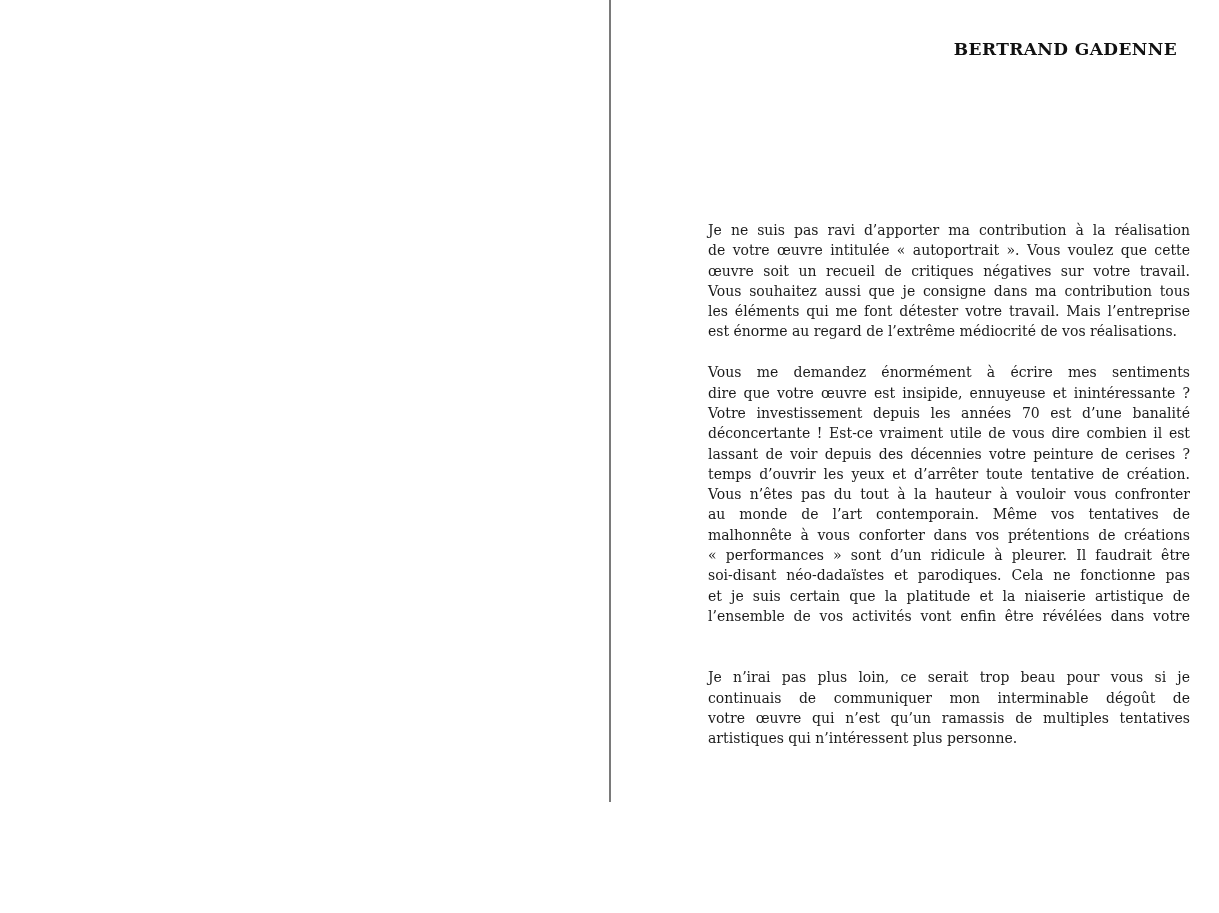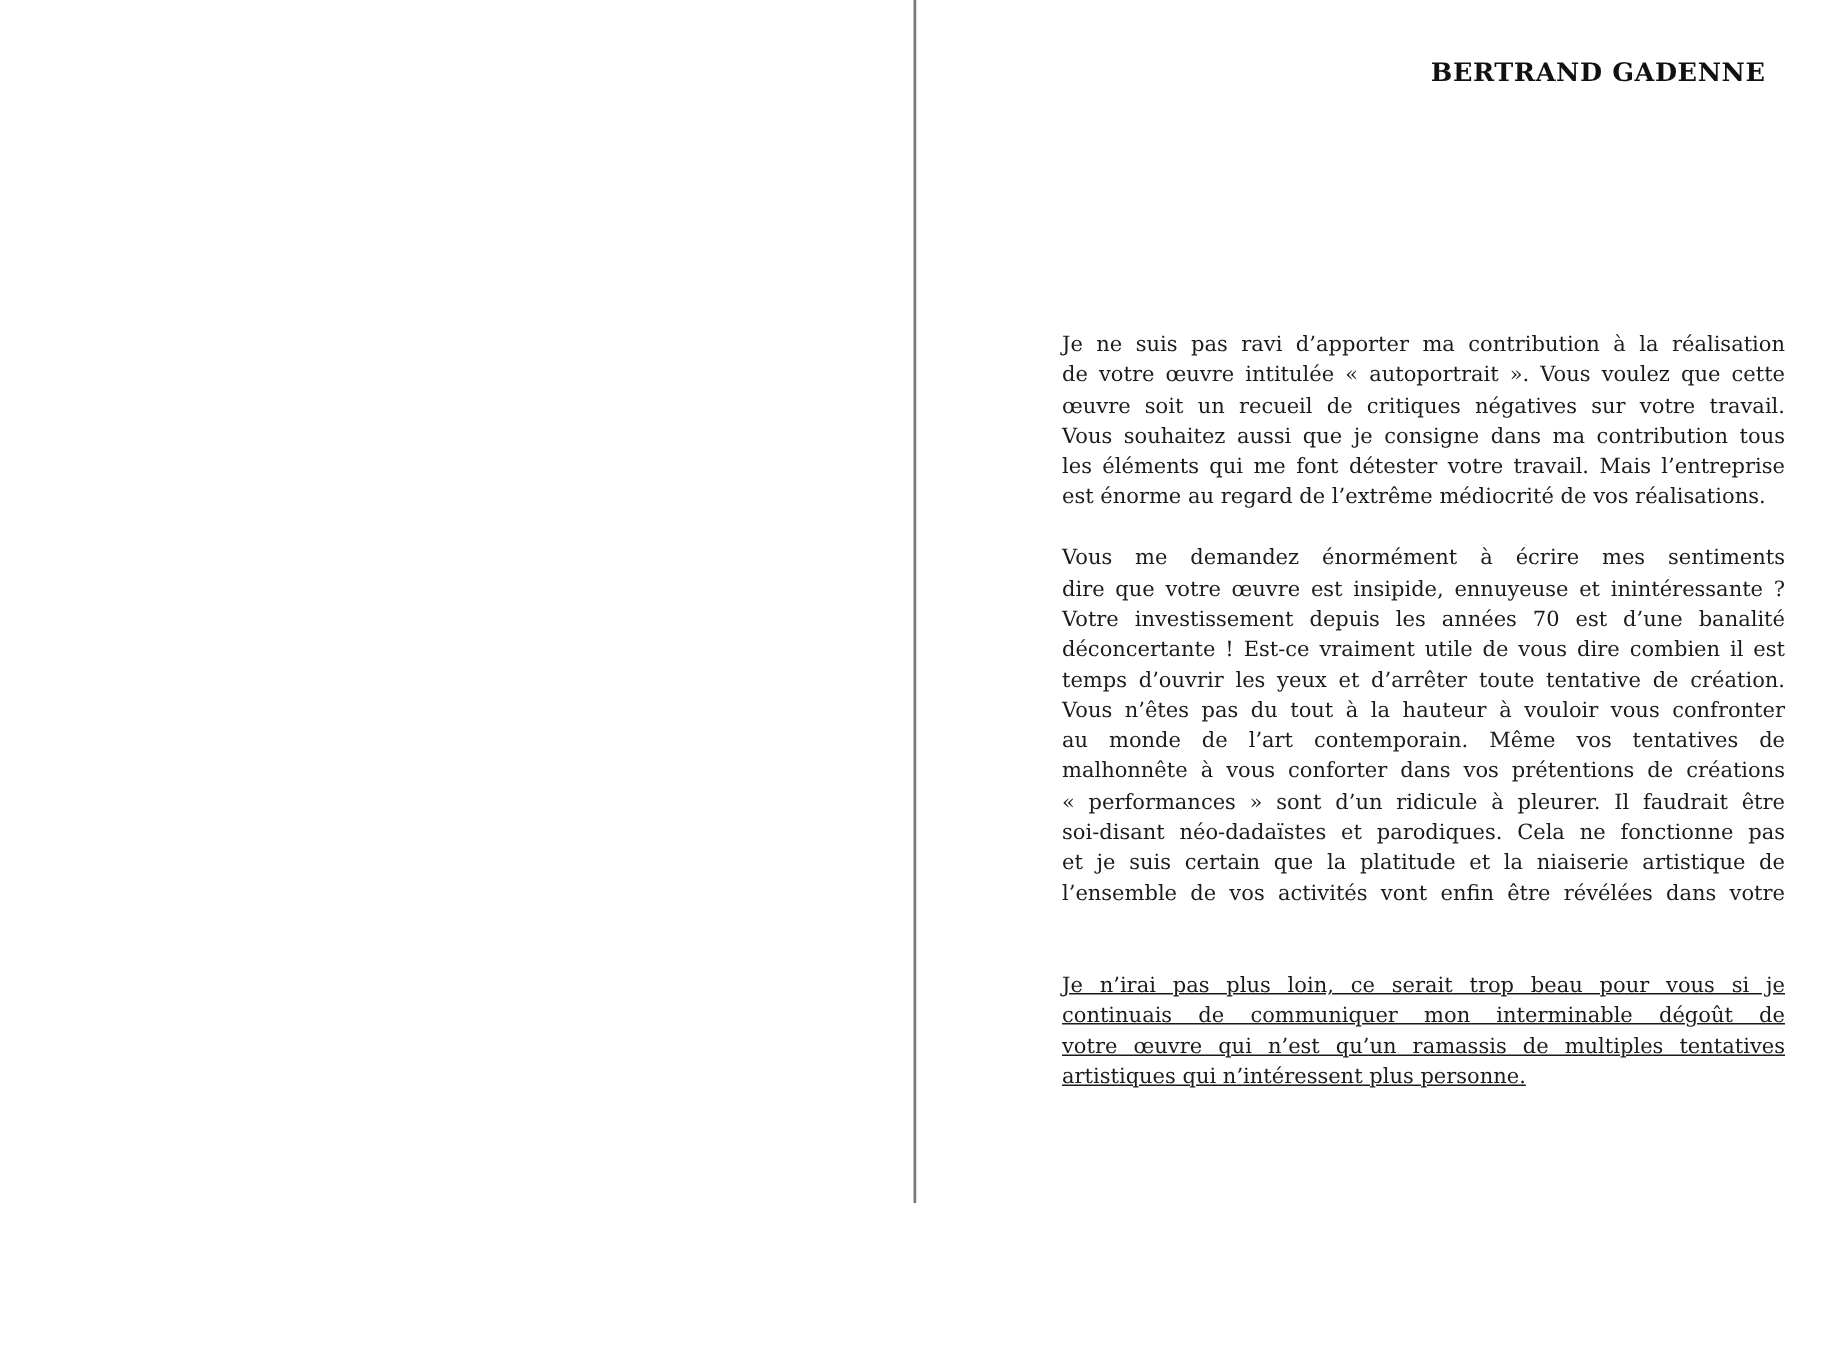--- a/index.html
+++ b/index.html
@@ -58,21 +58,21 @@
     margin-left: 37px;
   }
   .line {
     text-align: justify;
     text-align-last: justify;
   }
   .line.last {
     text-align-last: left;
   }
   .para + .para { margin-top: 20.6px; }
-  .para:nth-child(3) { margin-top: 41px; text-decoration: underline; }
+  .para:nth-child(3) { margin-top: 41px; }
   .para:nth-child(4) { margin-top: 40px; }
   .pagenum {
     position: absolute;
     top: 875px;
     right: 22px;
     font-size: 10px;
     font-weight: 700;
     color: #222222;
   }
 </style>
@@ -91,20 +91,21 @@
           <div class="line">œuvre soit un recueil de critiques négatives sur votre travail.</div>
           <div class="line">Vous souhaitez aussi que je consigne dans ma contribution tous</div>
           <div class="line">les éléments qui me font détester votre travail. Mais l’entreprise</div>
           <div class="line last">est énorme au regard de l’extrême médiocrité de vos réalisations.</div>
         </div>
         <div class="para">
           <div class="line">Vous me demandez énormément à écrire mes sentiments</div>
           <div class="line">dire que votre œuvre est insipide, ennuyeuse et inintéressante ?</div>
           <div class="line">Votre investissement depuis les années 70 est d’une banalité</div>
           <div class="line">déconcertante ! Est-ce vraiment utile de vous dire combien il est</div>
+          <div class="line">lassant de voir depuis des décennies votre peinture de cerises ?</div>
           <div class="line">temps d’ouvrir les yeux et d’arrêter toute tentative de création.</div>
           <div class="line">Vous n’êtes pas du tout à la hauteur à vouloir vous confronter</div>
           <div class="line">au monde de l’art contemporain. Même vos tentatives de</div>
           <div class="line">malhonnête à vous conforter dans vos prétentions de créations</div>
           <div class="line">« performances » sont d’un ridicule à pleurer. Il faudrait être</div>
           <div class="line">soi-disant néo-dadaïstes et parodiques. Cela ne fonctionne pas</div>
           <div class="line">et je suis certain que la platitude et la niaiserie artistique de</div>
           <div class="line">l’ensemble de vos activités vont enfin être révélées dans votre</div>
         </div>
         <div class="para">

